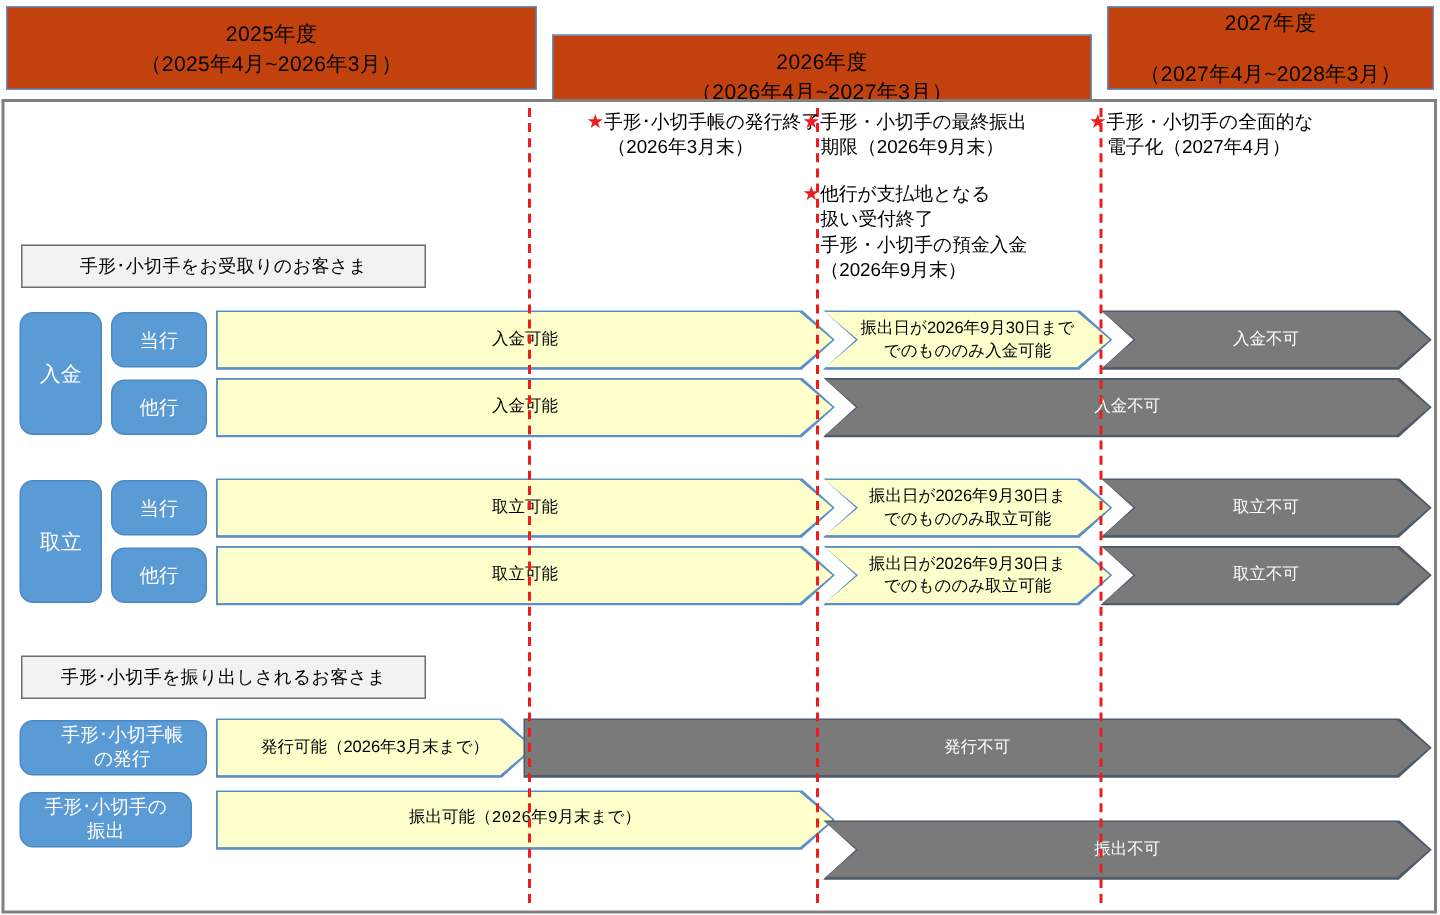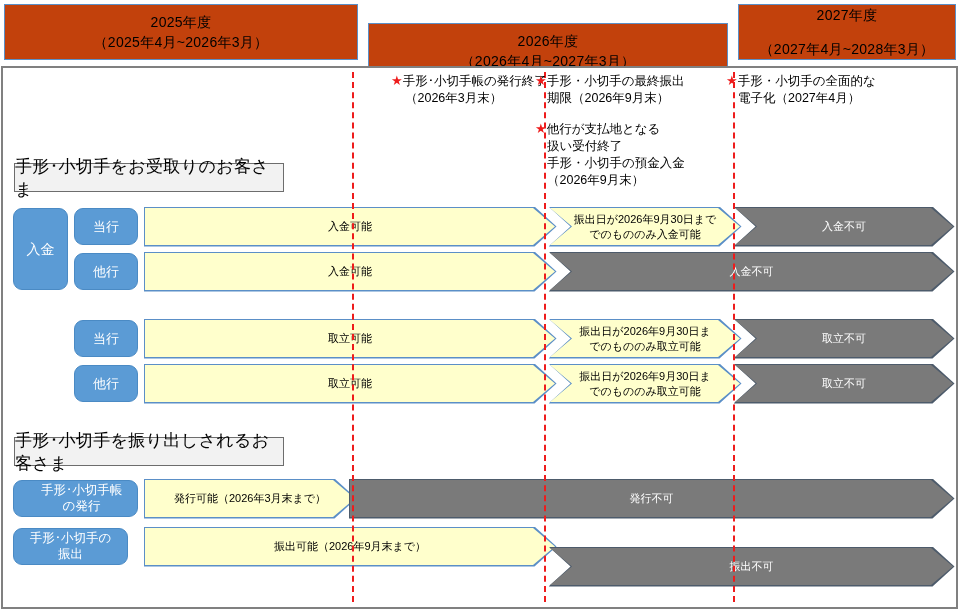--- a/index.html
+++ b/index.html
@@ -54,21 +54,21 @@
   }
   .anno .ind{display:block;}
 
   
   .caption{
     position:absolute;
     background:#f2f2f2;
     border:1.5px solid #6d6d6d;
     box-sizing:border-box;
     display:flex;align-items:center;justify-content:center;
-    font-size:17px;
+    font-size:12px;
     letter-spacing:.02em;
     z-index:4;
   }
 
   
   .blue{
     position:absolute;
     background:#5b9bd5;
     border:1px solid #4a8ac4;
     border-radius:9px;
@@ -207,20 +207,23 @@
     <span class="seg-txt fs11">入金可能</span>
   </div>
 
   <div class="seg gray" style="left:550px;top:253px;width:403px;height:37px;">
     <div class="outline dark-stroke" style="left:-1.5px;top:-1.5px;width:406px;height:40px;
          clip-path:polygon(0 0, calc(100% - 22px) 0, 100% 50%, calc(100% - 22px) 100%, 0 100%, 22px 50%);"></div>
     <div class="shape gray-fill" style="clip-path:polygon(0 0, calc(100% - 22px) 0, 100% 50%, calc(100% - 22px) 100%, 0 100%, 22px 50%);"></div>
     <span class="seg-txt fs11">入金不可</span>
   </div>
 
+  <div class="blue" style="left:13px;top:320px;width:55px;height:82px;">
+    <span>取立</span>
+  </div>
 
   <div class="blue small" style="left:74px;top:320px;width:64px;height:37px;">
     <span>当行</span>
   </div>
   <div class="blue small" style="left:74px;top:365px;width:64px;height:37px;">
     <span>他行</span>
   </div>
 
   <div class="seg yellow" style="left:145px;top:320px;width:410px;height:37px;">
     <div class="outline blue-stroke" style="left:-1.5px;top:-1.5px;width:413px;height:40px;
@@ -287,21 +290,21 @@
          clip-path:polygon(0 0, calc(100% - 22px) 0, 100% 50%, calc(100% - 22px) 100%, 0 100%);"></div>
     <div class="shape gray-fill" style="clip-path:polygon(0 0, calc(100% - 22px) 0, 100% 50%, calc(100% - 22px) 100%, 0 100%);"></div>
     <span class="seg-txt fs11">発行不可</span>
   </div>
 
   <div class="blue tiny" style="left:13px;top:528px;width:115px;height:37px;white-space:pre-line;">
     <span>手形･小切手の
 振出</span>
   </div>
 
-  <div class="seg yellow" style="left:145px;top:528px;width:410px;height:37px;">
+  <div class="seg yellow" style="left:145px;top:528px;width:410px;height:37px;font-family:Liberation Mono, monospace;">
     <div class="outline blue-stroke" style="left:-1.5px;top:-1.5px;width:413px;height:40px;
          clip-path:polygon(0 0, calc(100% - 22px) 0, 100% 50%, calc(100% - 22px) 100%, 0 100%);"></div>
     <div class="shape yellow-fill" style="clip-path:polygon(0 0, calc(100% - 22px) 0, 100% 50%, calc(100% - 22px) 100%, 0 100%);"></div>
     <span class="seg-txt fs105">振出可能（2026年9月末まで）</span>
   </div>
 
   <div class="seg gray" style="left:550px;top:548px;width:403px;height:37px;">
     <div class="outline dark-stroke" style="left:-1.5px;top:-1.5px;width:406px;height:40px;
          clip-path:polygon(0 0, calc(100% - 22px) 0, 100% 50%, calc(100% - 22px) 100%, 0 100%, 22px 50%);"></div>
     <div class="shape gray-fill" style="clip-path:polygon(0 0, calc(100% - 22px) 0, 100% 50%, calc(100% - 22px) 100%, 0 100%, 22px 50%);"></div>

